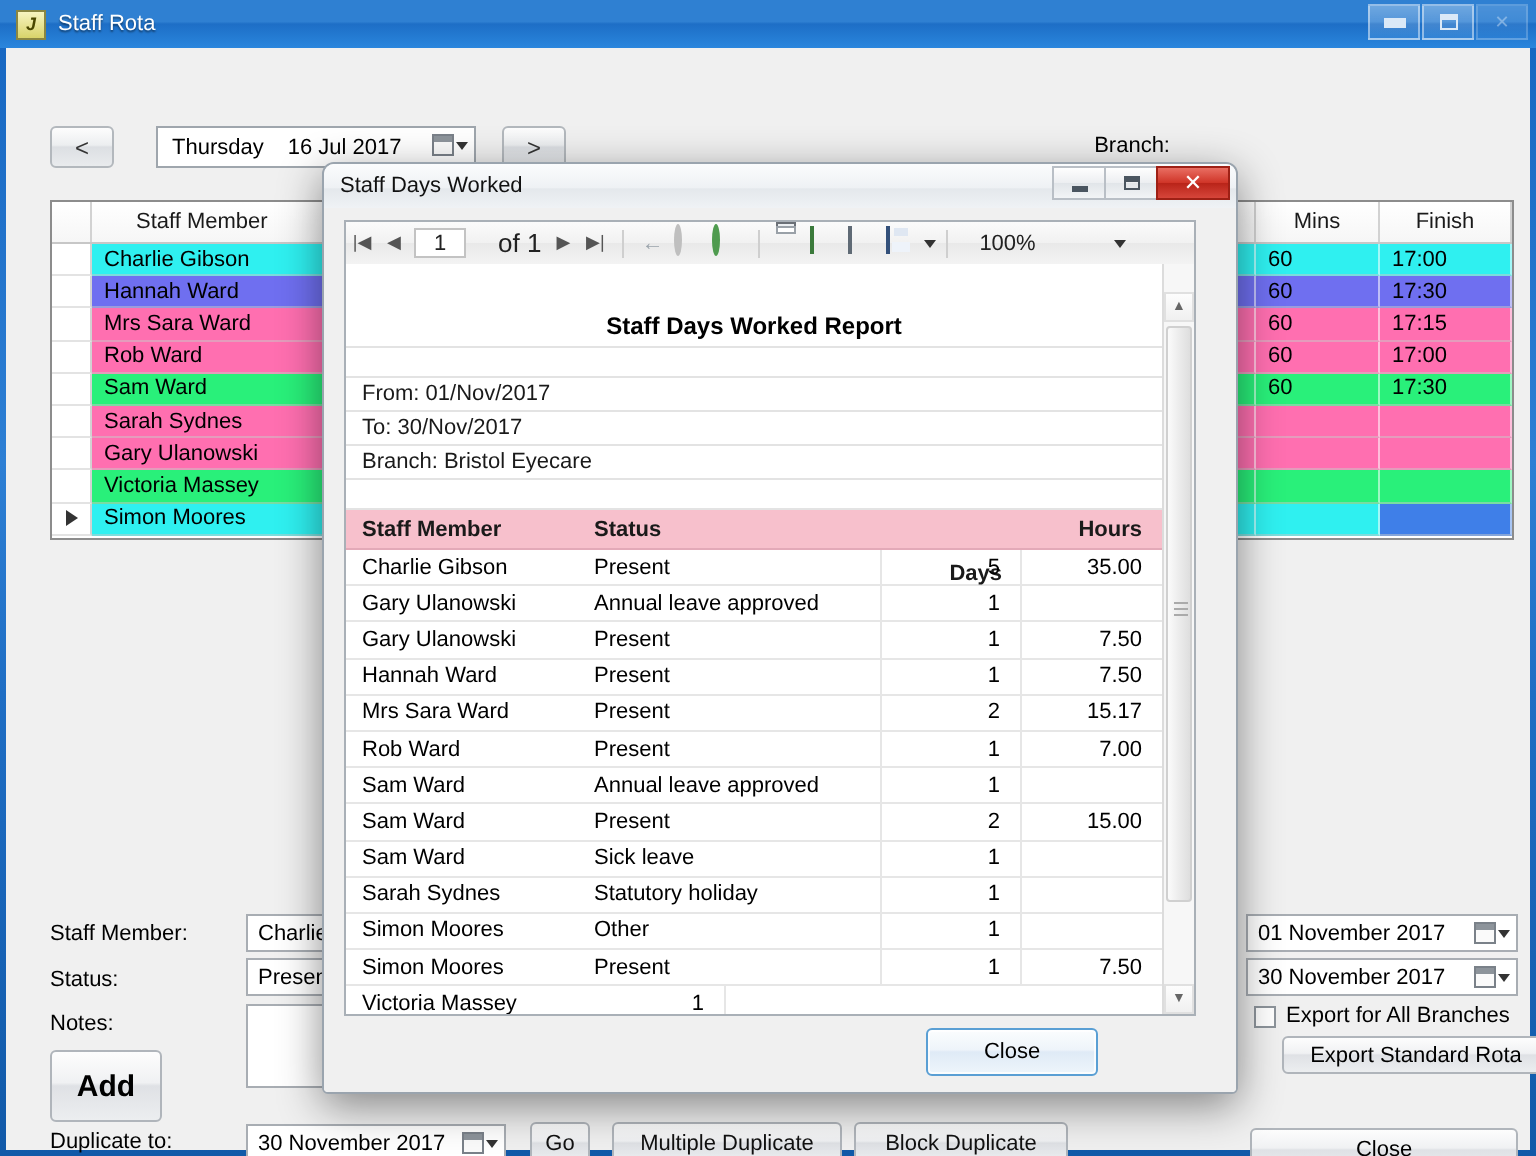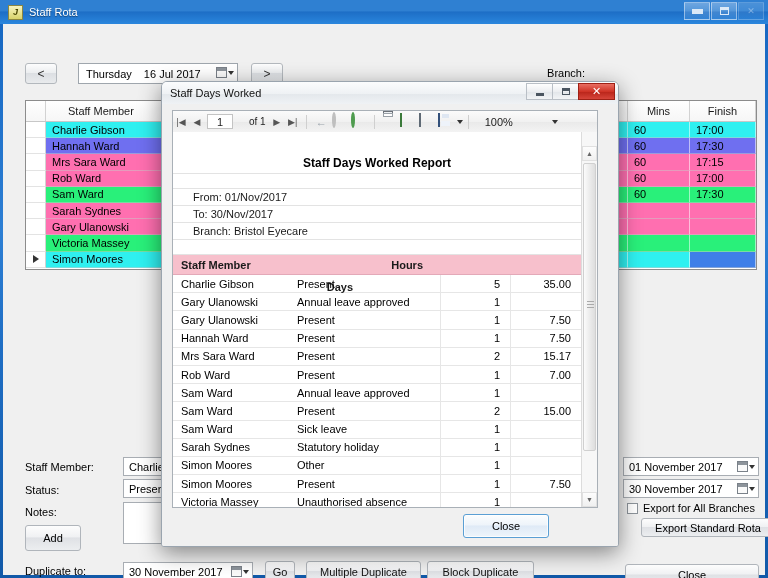--- a/index.html
+++ b/index.html
@@ -116,24 +116,24 @@
   #lbl-notes{left:22px;top:482px;}
   #lbl-dup{left:22px;top:541px;}
   .finput{
     position:absolute;background:#fff;border:1px solid #a8adb3;box-sizing:border-box;
     font-size:11px;display:flex;align-items:center;padding-left:5px;overflow:hidden;white-space:nowrap;
   }
   #inp-staff{left:120px;top:433px;width:120px;height:19px;}
   #inp-status{left:120px;top:455px;width:120px;height:19px;}
   #inp-notes{left:120px;top:478px;width:120px;height:42px;align-items:flex-start;padding-top:3px;}
   #btn-add{
-    position:absolute;left:22px;top:501px;width:56px;height:26px;
+    position:absolute;left:22px;top:501px;width:56px;height:36px;
     background:linear-gradient(to bottom,#fdfdfd,#f0f1f3 45%,#dfe1e5 50%,#eceef0);
     border:1px solid #b0b5bb;border-radius:3px;box-sizing:border-box;
-    display:flex;align-items:center;justify-content:center;font-size:11px;
+    display:flex;align-items:center;justify-content:center;font-size:15px;font-weight:bold;
   }
   #inp-dupdate{
     position:absolute;left:120px;top:538px;width:130px;height:19px;
     background:#fff;border:1px solid #a8adb3;box-sizing:border-box;
     display:flex;align-items:center;padding-left:5px;font-size:11px;
   }
   #inp-dupdate .dp-drop2{position:absolute;right:3px;top:3px;display:flex;align-items:center;gap:1px;}
   .btn-std{
     position:absolute;
     background:linear-gradient(to bottom,#fdfdfd,#f0f1f3 45%,#dfe1e5 50%,#eceef0);
@@ -216,21 +216,21 @@
     border-bottom:1px solid #cfcfcf;
     display:flex;align-items:center;
     font-size:11px;color:#222;
   }
   .tbsep{width:1px;height:14px;background:#cfcfcf;margin:0 5px;}
   .navglyph{width:16px;height:16px;display:flex;align-items:center;justify-content:center;color:#555;font-size:9px;}
   #page-num{
     width:26px;height:15px;background:#fff;border:1px solid #c3c3c3;box-sizing:border-box;
     display:flex;align-items:center;justify-content:center;font-size:11px;margin:0 2px;
   }
-  .tb-text{font-size:10px;color:#222;margin:0 3px;}
+  .tb-text{font-size:13px;color:#222;margin:0 3px;}
   .ico{width:17px;height:16px;margin:0 1px;position:relative;display:inline-block;}
   .ico-back{color:#9aa3ab;font-size:11px;text-align:center;line-height:16px;}
   .ico-stop{width:12px;height:12px;border-radius:50%;border:2px solid #bfbfbf;margin:2px auto;box-sizing:border-box;}
   .ico-refresh{width:13px;height:13px;border-radius:50%;border:2px solid #4f9b4f;margin:2px auto;box-sizing:border-box;background:#d7efd7;}
   .ico-print{width:14px;height:11px;background:#6b7077;border-radius:2px;margin:3px auto;position:relative;}
   .ico-print:before{content:"";position:absolute;left:2px;top:-3px;width:10px;height:3px;background:#eceff2;border:1px solid #6b7077;box-sizing:border-box;}
   .ico-print:after{content:"";position:absolute;left:2px;bottom:-3px;width:10px;height:4px;background:#fff;border:1px solid #9aa1a8;box-sizing:border-box;}
   .ico-layout{width:14px;height:12px;background:#4f9b4f;border:1px solid #3b7a3b;margin:2px auto;box-sizing:border-box;position:relative;}
   .ico-layout:after{content:"";position:absolute;left:2px;top:2px;right:2px;bottom:2px;background:#fff;}
   .ico-book{width:14px;height:12px;border:1px solid #5f6a75;margin:2px auto;box-sizing:border-box;position:relative;background:#fff;}
@@ -252,21 +252,21 @@
   .rline{
     border-bottom:1px solid #e3e3e3;box-sizing:border-box;
     display:flex;align-items:center;
     font-size:11px;color:#1a1a1a;
   }
   #report-title{
     height:21px;justify-content:center;font-weight:bold;font-size:12px;border-bottom:1px solid #e3e3e3;
     display:flex;align-items:center;margin-top:20px;
   }
   .rblank{height:14px;border-bottom:1px solid #e3e3e3;}
-  .rmeta{height:17px;padding-left:20px;}
+  .rmeta{height:17px;padding-left:8px;}
   #tbl-head{
     display:flex;height:19px;background:#f7c0cc;font-weight:bold;font-size:11px;color:#1a1a1a;
     border-bottom:1px solid #e3a9b8;
   }
   .th{box-sizing:border-box;display:flex;align-items:center;}
   .th.name{width:120px;padding-left:8px;}
   .th.status{flex:1;padding-left:4px;}
   .th.days{width:70px;justify-content:flex-end;padding-right:10px;margin-top:32px;}
   .th.hours{width:70px;justify-content:flex-end;padding-right:10px;}
   .trow{display:flex;height:17.2px;font-size:11px;border-bottom:1px solid #e6e6e6;}
@@ -521,20 +521,21 @@
 
           <div id="report-page">
             <div id="report-title">Staff Days Worked Report</div>
             <div class="rblank"></div>
             <div class="rline rmeta">From: 01/Nov/2017</div>
             <div class="rline rmeta">To: 30/Nov/2017</div>
             <div class="rline rmeta">Branch: Bristol Eyecare</div>
             <div class="rblank"></div>
             <div id="tbl-head">
               <div class="th name">Staff Member</div>
+              <div class="th status">Status</div>
               <div class="th days">Days</div>
               <div class="th hours">Hours</div>
             </div>
             <div id="report-rows">
                 <div class="trow">
                   <div class="td name">Charlie Gibson</div>
                   <div class="td status">Present</div>
                   <div class="td days">5</div>
                   <div class="td hours">35.00</div>
                 </div>
@@ -599,21 +600,20 @@
                   <div class="td hours"></div>
                 </div>
                 <div class="trow">
                   <div class="td name">Simon Moores</div>
                   <div class="td status">Present</div>
                   <div class="td days">1</div>
                   <div class="td hours">7.50</div>
                 </div>
                 <div class="trow">
                   <div class="td name">Victoria Massey</div>
-                  <div class="td status">Unauthorised absence</div>
                   <div class="td days">1</div>
                   <div class="td hours"></div>
                 </div>
               </div>
           </div>
 
           <div id="vscroll">
             <div id="sb-top-misc"></div>
             <div class="sb-btn" id="sb-up">▲</div>
             <div id="sb-thumb">

